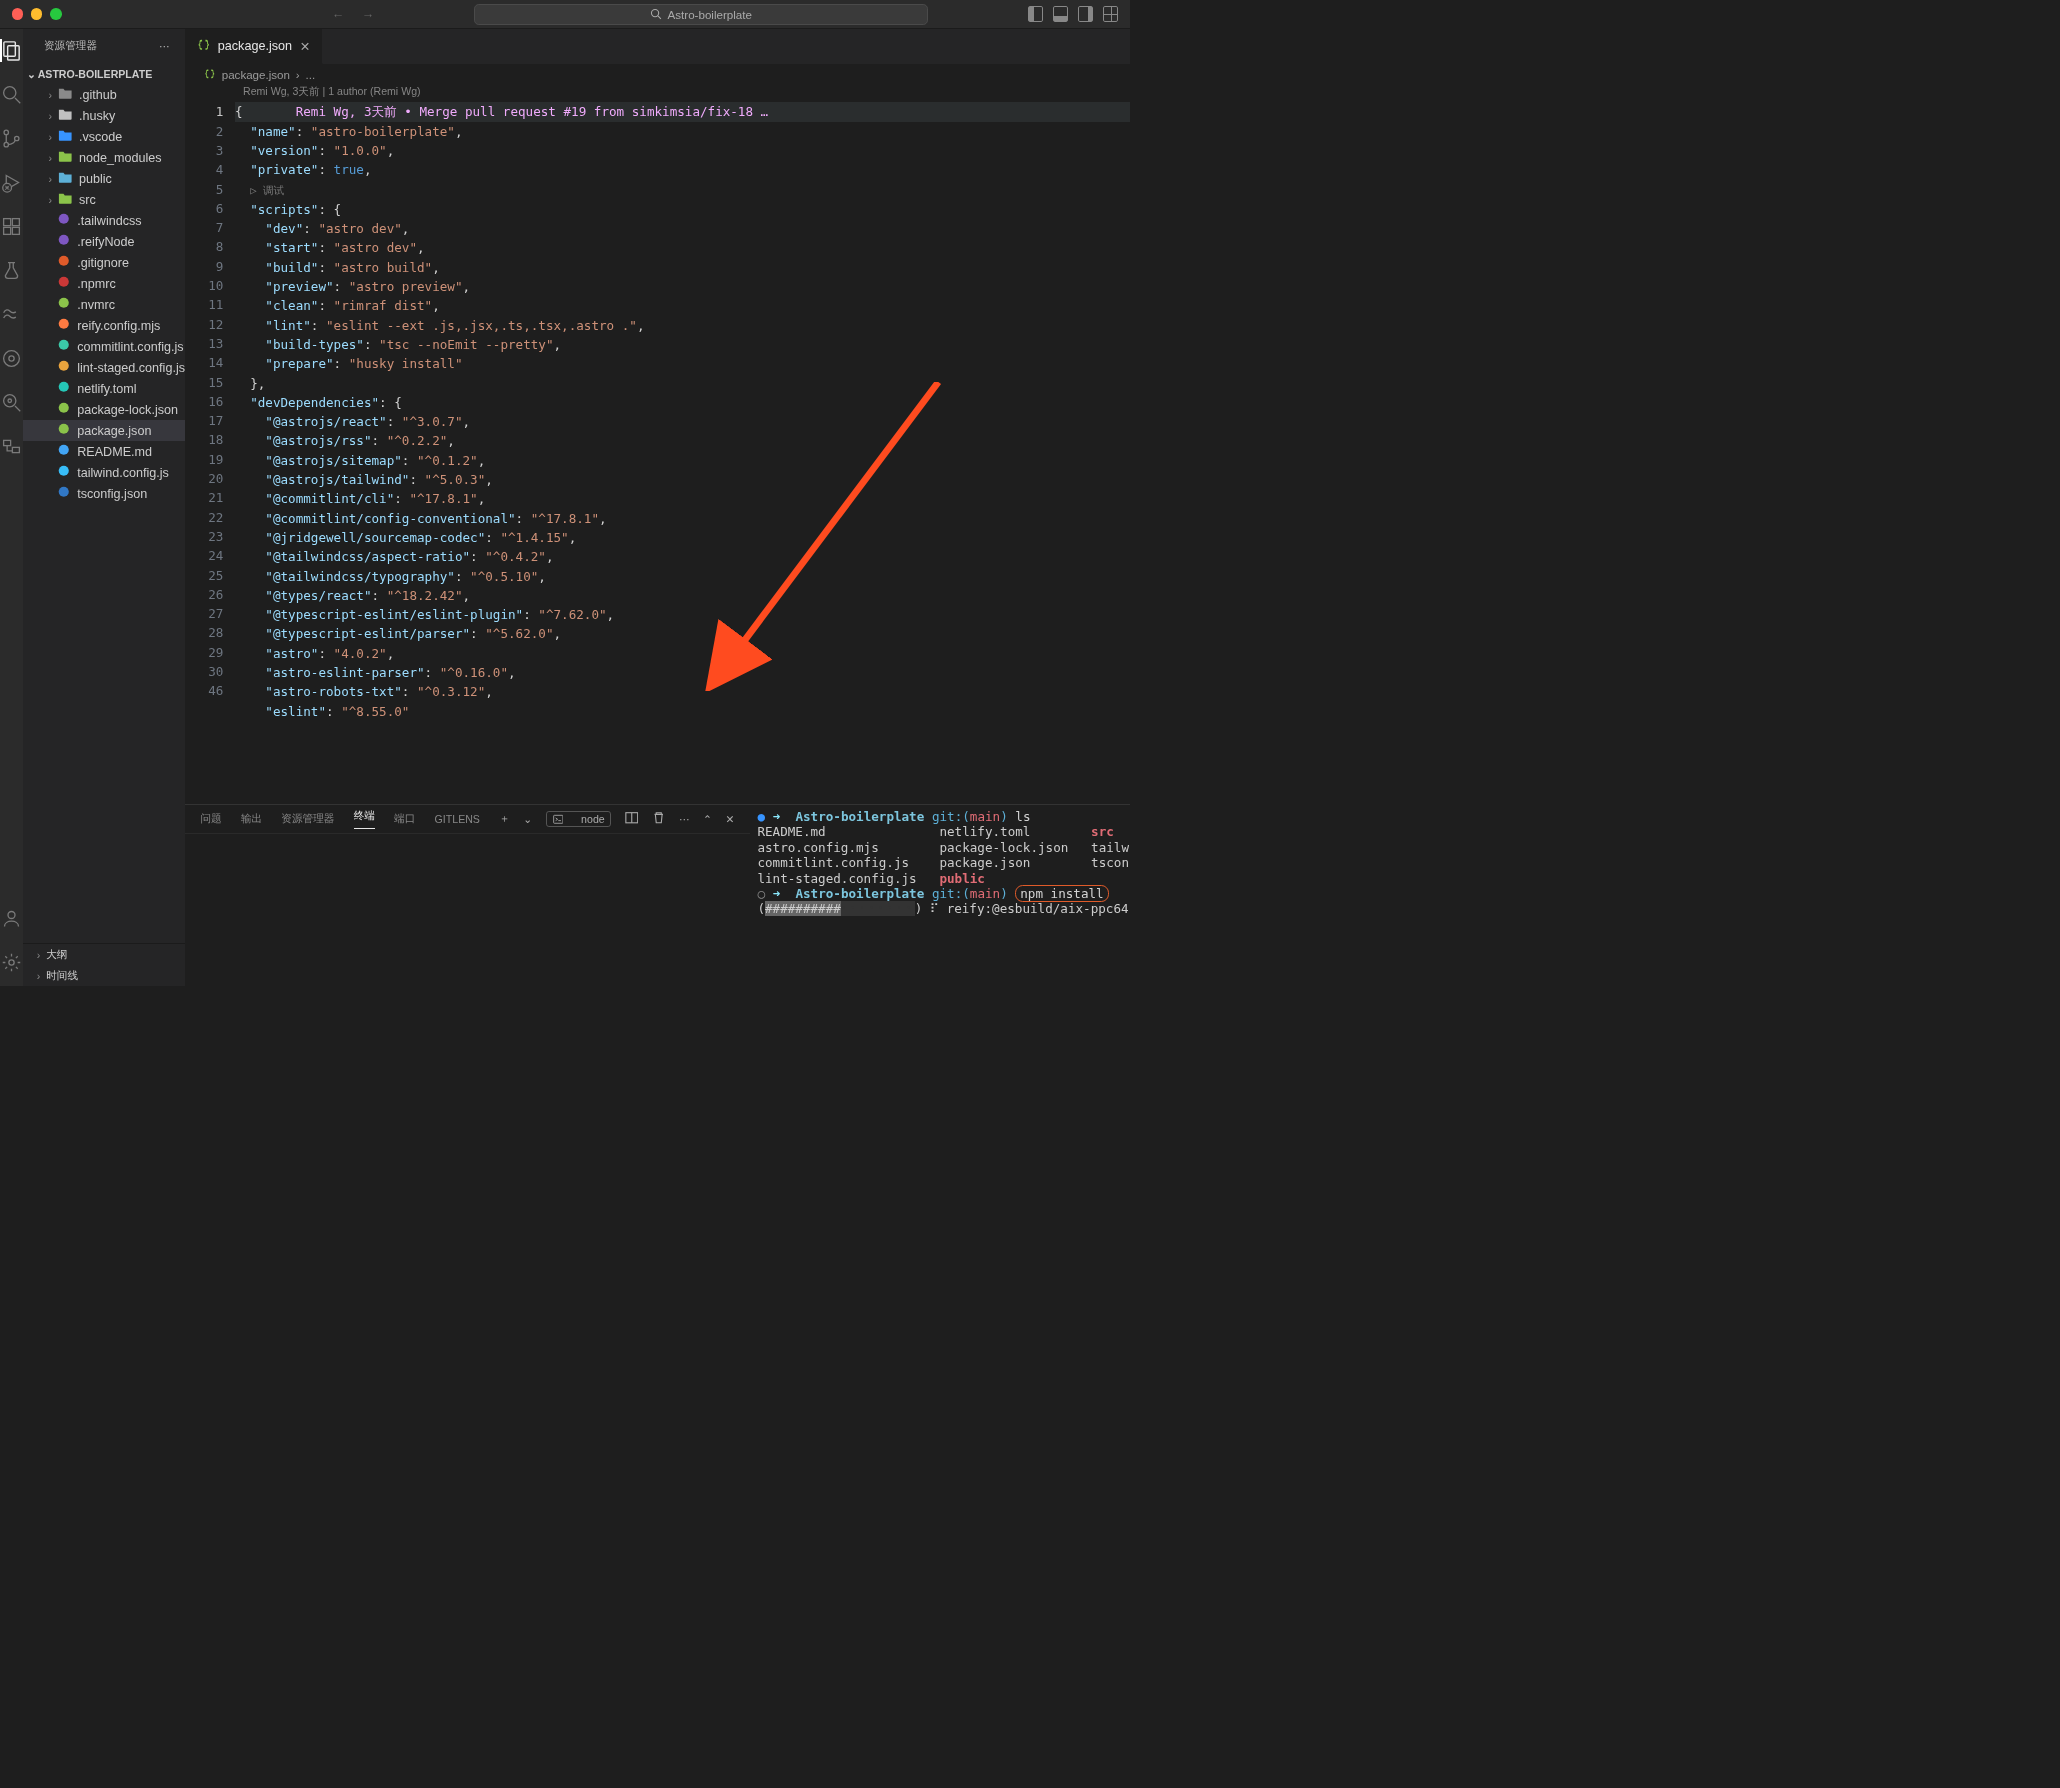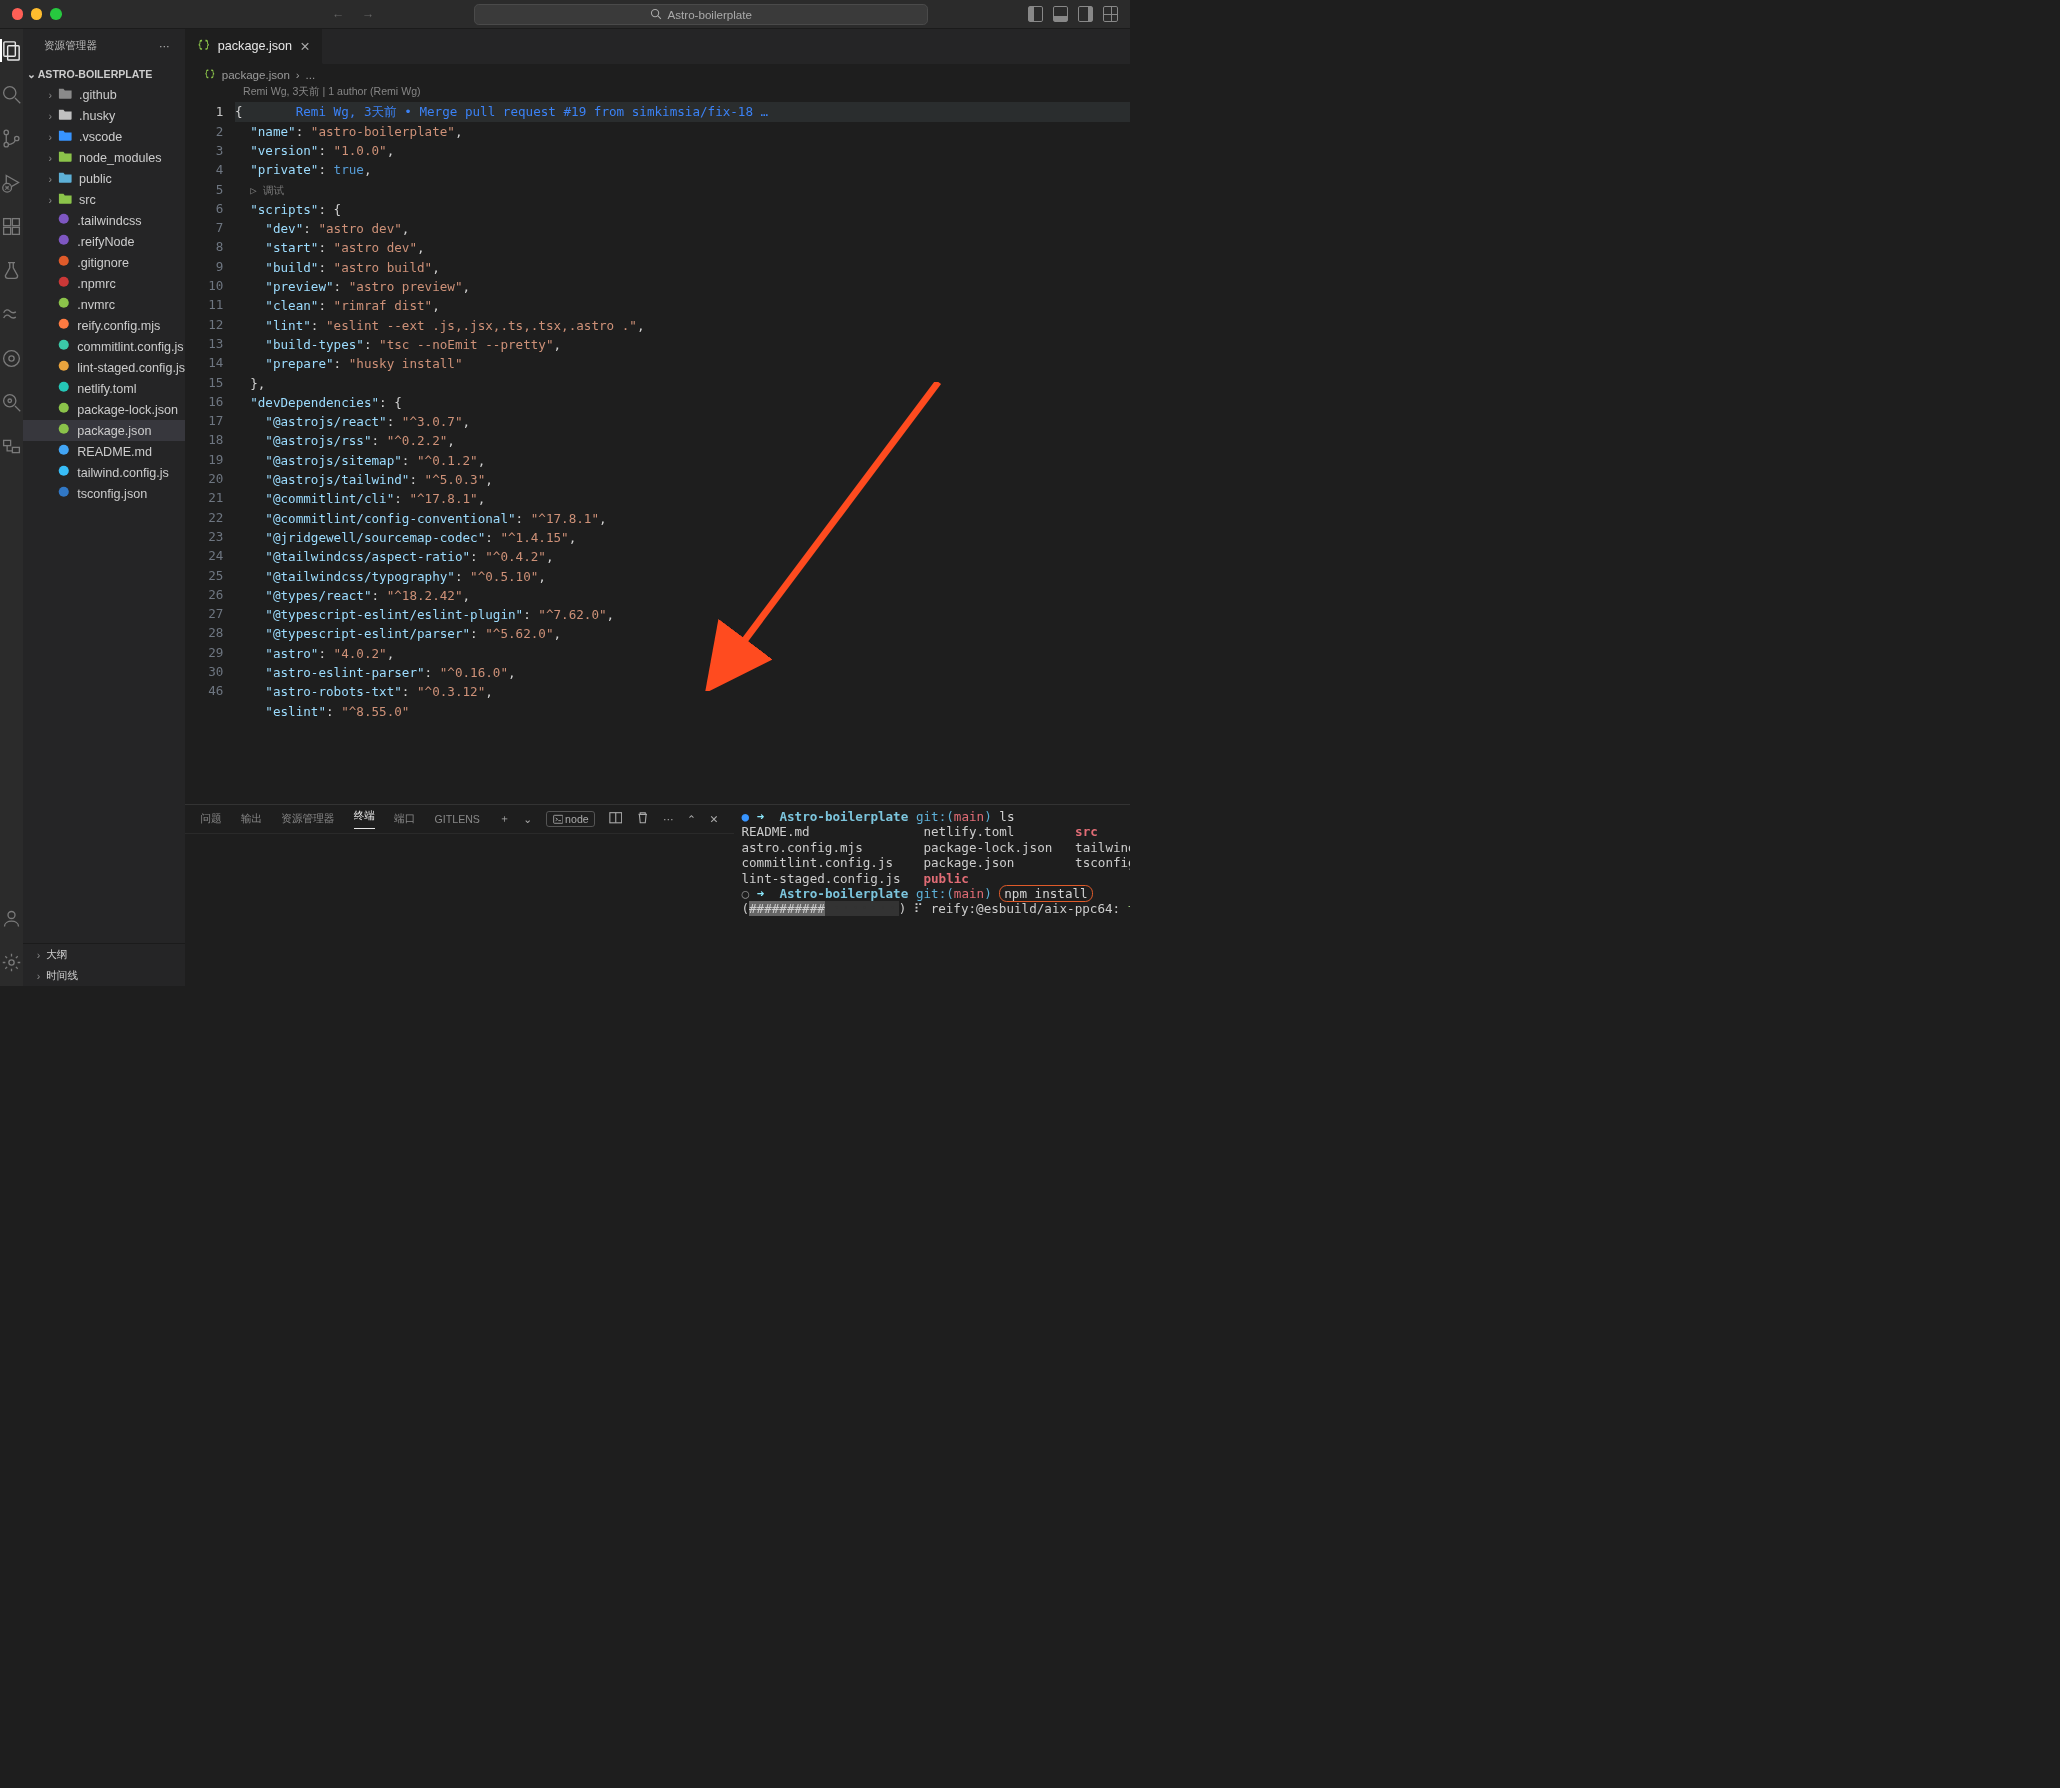--- a/index.html
+++ b/index.html
@@ -164,21 +164,21 @@
 .gutter .ln.active { color: #c8c8c8; }
 .code {
   flex: 1;
   font-family: "SF Mono", Menlo, Consolas, monospace;
   font-size: 12.6px;
   line-height: 19.3px;
   white-space: pre;
   color: #d4d4d4;
 }
 .code .line.hl { background: #2a2d2e; display: inline-block; width: 100%; }
-.cm { color: #3b82f6; }
+.cm { color: #f0abfc; }
 .s  { color: #ce9178; }
 .k  { color: #9cdcfe; }
 .b  { color: #569cd6; }
 .p  { color: #d4d4d4; }
 .debug-hint { color: #7a7a7a; font-size: 10.6px; padding-left: 0; }
 .debug-hint::before { content: "▷ "; }
 .minimap {
   position: absolute;
   top: 0; right: 0; width: 89px; height: 193px;
   background: linear-gradient(#1e1e1e, #1e1e1e);
@@ -208,21 +208,21 @@
   display: flex;
   align-items: center;
   gap: 19.3px;
   padding: 0 15.4px;
   font-size: 10.6px;
   color: #888;
   border-bottom: 1px solid #2a2a2a;
 }
 .panel-tabs .pt.active { color: #e6e6e6; border-bottom: 1px solid #e6e6e6; padding-bottom: 4.8px; }
 .panel-tabs .right { margin-left: auto; display: flex; align-items: center; gap: 13.5px; color: #aaa; }
-.panel-tabs .right .node-pill { border: 1px solid #555; border-radius: 2.9px; padding: 1px 5.8px; display: flex; align-items: center; gap: 2px; font-size: 10.6px;}
+.panel-tabs .right .node-pill { border: 1px solid #555; border-radius: 2.9px; padding: 1px 5.8px; display: flex; align-items: center; gap: 18px; font-size: 10.6px;}
 .term {
   flex: 1;
   padding: 3.9px 7.7px;
   font-family: "SF Mono", Menlo, Consolas, monospace;
   font-size: 12.6px;
   line-height: 15.4px;
   white-space: pre;
   overflow: hidden;
 }
 .term .arw { color: #8be9fd; }

